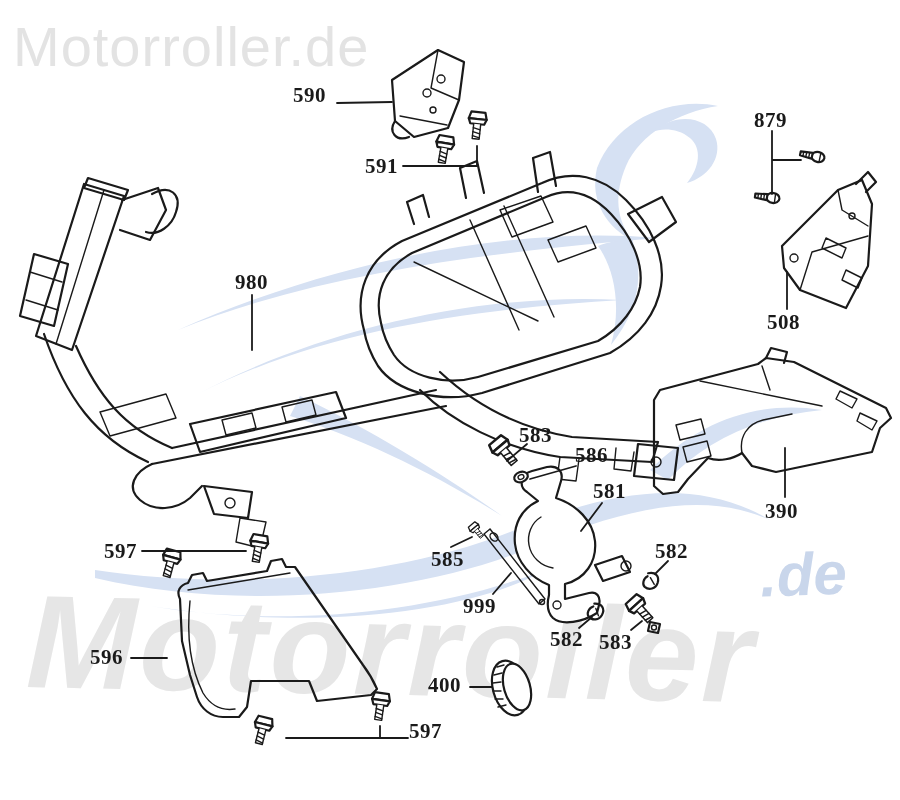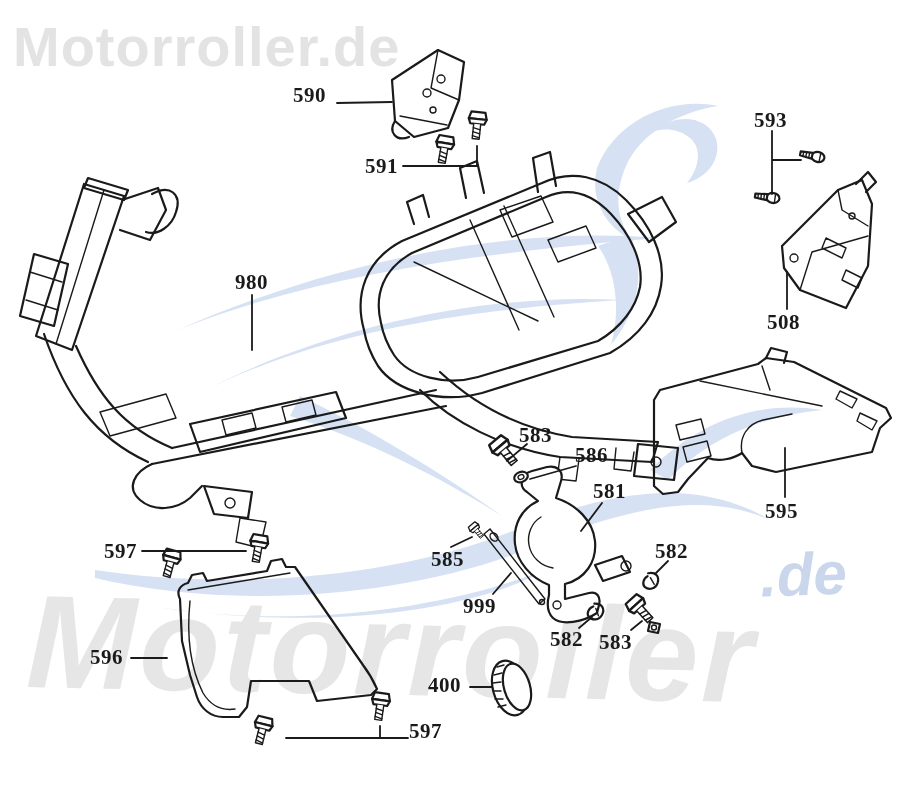--- a/index.html
+++ b/index.html
@@ -3,21 +3,21 @@
 <meta charset="utf-8">
 <style>
   html,body{margin:0;padding:0;}
   body{width:900px;height:800px;position:relative;overflow:hidden;background:#fff;
        font-family:"Liberation Sans",sans-serif;}
   .layer{position:absolute;left:0;top:0;width:900px;height:800px;}
   #wm-layer{z-index:1;}
   #art-layer{z-index:2;}
   #label-layer{z-index:3;}
   .logo-top{position:absolute;left:13px;top:14px;font-size:56px;letter-spacing:1px;
-            color:var(--logo-gray,#e3e3e3);font-weight:700;white-space:nowrap;}
+            color:var(--logo-gray,#e3e3e3);font-weight:400;white-space:nowrap;}
   .wm-big{position:absolute;left:28px;top:566px;font-size:132px;font-weight:700;font-style:italic;
           letter-spacing:3px;color:var(--watermark-gray,#e6e6e6);white-space:nowrap;
           transform:rotate(1.2deg);transform-origin:left top;}
   .wm-de{position:absolute;left:760px;top:540px;font-size:60px;font-weight:700;font-style:italic;
          color:var(--watermark-blue,#c9d6eb);white-space:nowrap;transform:rotate(-2deg);}
   .callout{position:absolute;font-family:"Liberation Serif",serif;font-weight:700;
            font-size:21px;color:var(--ink,#1a1a1a);letter-spacing:0.5px;line-height:1;}
   svg.lineart *{stroke:var(--ink,#1a1a1a);stroke-linecap:round;stroke-linejoin:round;}
   svg.lineart .n{stroke-width:2.2;}
   svg.lineart .thin{stroke-width:1.4;}
@@ -194,29 +194,29 @@
     <path d="M131,658 L167,658"></path>
     <path d="M142,551 L246,551"></path>
     <path d="M286,738 L408,738 M380,726 L380,738"></path>
     <path d="M470,687 L492,687"></path>
   </g>
 </svg>
 
 <div class="layer" id="label-layer">
   <div class="callout" style="left:293px;top:85px">590</div>
   <div class="callout" style="left:365px;top:156px">591</div>
-  <div class="callout" style="left:754px;top:110px">593</div>
+  <div class="callout" style="left:754px;top:110px">879</div>
   <div class="callout" style="left:767px;top:312px">508</div>
   <div class="callout" style="left:235px;top:272px">980</div>
   <div class="callout" style="left:519px;top:425px">583</div>
   <div class="callout" style="left:575px;top:445px">586</div>
   <div class="callout" style="left:593px;top:481px">581</div>
   <div class="callout" style="left:431px;top:549px">585</div>
   <div class="callout" style="left:463px;top:596px">999</div>
   <div class="callout" style="left:655px;top:541px">582</div>
   <div class="callout" style="left:550px;top:629px">582</div>
   <div class="callout" style="left:599px;top:632px">583</div>
-  <div class="callout" style="left:765px;top:501px">595</div>
+  <div class="callout" style="left:765px;top:501px">390</div>
   <div class="callout" style="left:90px;top:647px">596</div>
   <div class="callout" style="left:104px;top:541px">597</div>
   <div class="callout" style="left:409px;top:721px">597</div>
   <div class="callout" style="left:428px;top:675px">400</div>
 </div>
 
 </body></html>

